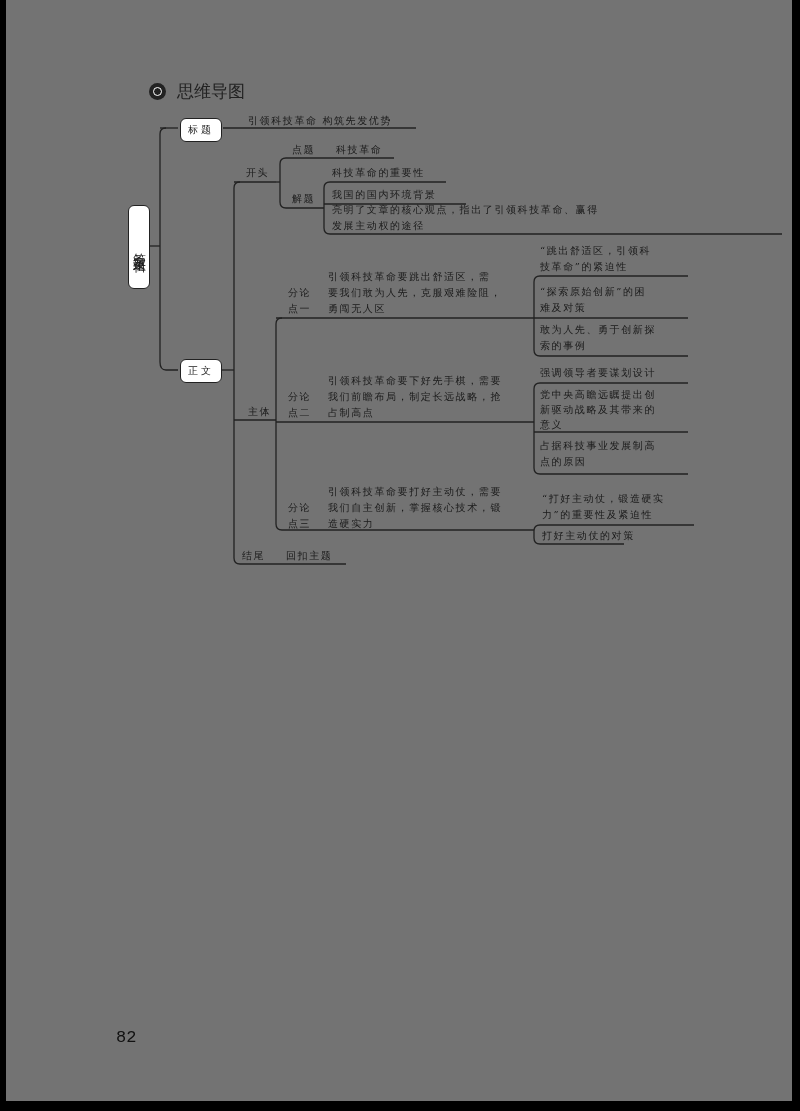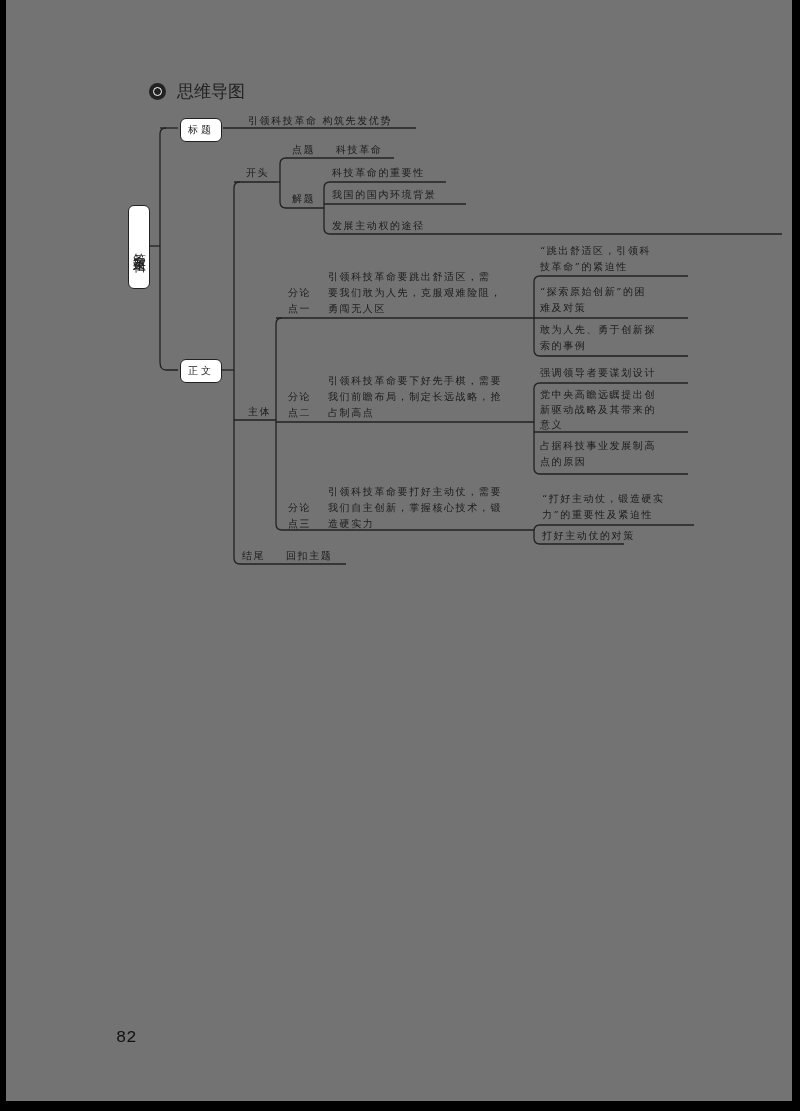--- a/index.html
+++ b/index.html
@@ -75,20 +75,21 @@
   <div class="abs t" style="left:242px;top:113px;">引领科技革命 构筑先发优势</div>
 
   <div class="box" style="left:174px;top:359px;width:40px;height:22px;">正文</div>
 
   <div class="abs t" style="left:240px;top:165px;">开头</div>
   <div class="abs t" style="left:286px;top:142px;">点题</div>
   <div class="abs t" style="left:330px;top:142px;text-align:center;">科技革命</div>
   <div class="abs t" style="left:286px;top:191px;">解题</div>
   <div class="abs t" style="left:326px;top:165px;">科技革命的重要性</div>
   <div class="abs t" style="left:326px;top:187px;">我国的国内环境背景</div>
+  <div class="abs t" style="left:326px;top:202px;">亮明了文章的核心观点，指出了引领科技革命、赢得</div>
   <div class="abs t" style="left:326px;top:218px;">发展主动权的途径</div>
 
   <div class="abs t" style="left:242px;top:404px;">主体</div>
 
   <div class="abs t" style="left:282px;top:285px;">分论</div>
   <div class="abs t" style="left:282px;top:301px;">点一</div>
   <div class="abs t" style="left:322px;top:269px;">引领科技革命要跳出舒适区，需</div>
   <div class="abs t" style="left:322px;top:285px;">要我们敢为人先，克服艰难险阻，</div>
   <div class="abs t" style="left:322px;top:301px;">勇闯无人区</div>
   <div class="abs t" style="left:534px;top:243px;">“跳出舒适区，引领科</div>

